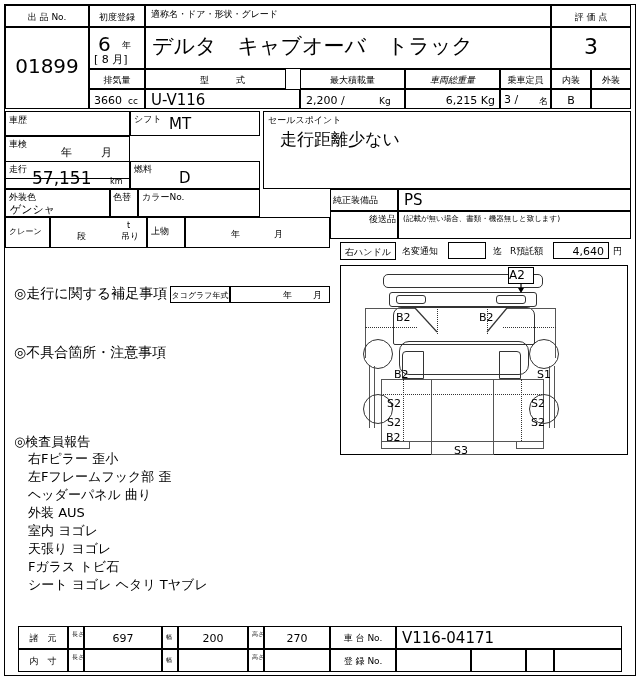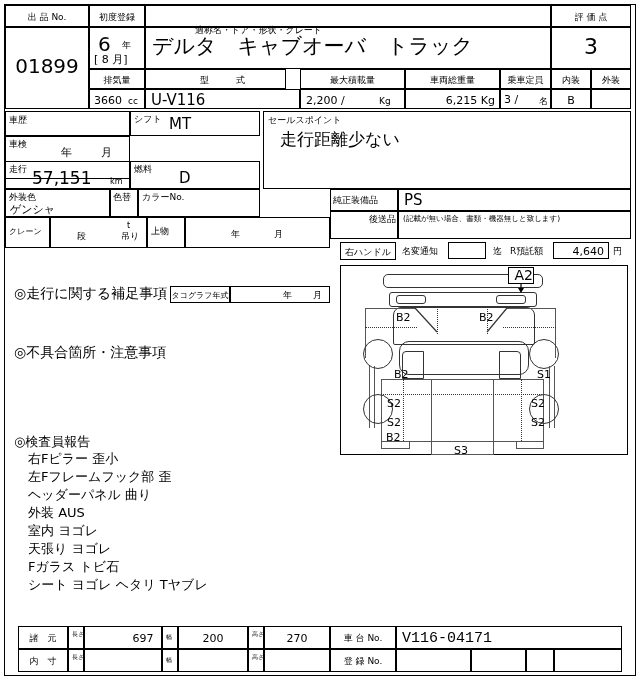--- a/index.html
+++ b/index.html
@@ -23,21 +23,21 @@
 
   
   #diagram{left:340px;top:265px;width:288px;height:190px;}
   .dgl{position:absolute;background:#555;}
   .dgbox{position:absolute;box-sizing:border-box;border:1.2px solid #333;}
   .dotv{position:absolute;border-left:1.4px dotted #333;}
   .doth{position:absolute;border-top:1.4px dotted #333;}
   .wheel{position:absolute;box-sizing:border-box;border:1.3px solid #333;border-radius:50%;}
   .dlab{position:absolute;font-size:11px;color:#000;}
   .callout{position:absolute;box-sizing:border-box;border:1.6px solid #000;
-    background:#fff;font-size:14px;text-align:right;line-height:14px;}
+    background:#fff;font-size:12px;text-align:left;line-height:14px;}
 </style>
 </head>
 <body>
 
 <div class="sheet">
 
   <div class="bd" id="frame"></div>
 
   <div class="bd" style="left:5px;top:5px;width:84px;height:22px;">
     <div class="tx lbl ctr" style="left:0;top:7px;width:82px;">出 品 No.</div>
@@ -49,21 +49,21 @@
   <div class="bd" style="left:89px;top:5px;width:56px;height:22px;">
     <div class="tx lbl ctr" style="left:0;top:7px;width:54px;">初度登録</div>
   </div>
   <div class="bd" style="left:89px;top:27px;width:56px;height:42px;">
     <div class="tx val-l" style="left:8px;top:6px;">6</div>
     <div class="tx lbl" style="left:32px;top:13px;">年</div>
     <div class="tx val-s" style="left:4px;top:26px;">[ 8  月]</div>
   </div>
 
   <div class="bd" style="left:145px;top:5px;width:406px;height:22px;">
-    <div class="tx lbl" style="left:5px;top:20px;margin-left:44px;">適称名・ドア・形状・グレード</div>
+    <div class="tx lbl" style="left:5px;top:4px;">適称名・ドア・形状・グレード</div>
   </div>
   <div class="bd" style="left:145px;top:27px;width:406px;height:42px;">
     <div class="tx" style="left:6px;top:8px;font-size:21px;">デルタ　キャブオーバ　トラック</div>
   </div>
 
   <div class="bd" style="left:551px;top:5px;width:80px;height:22px;">
     <div class="tx lbl ctr" style="left:0;top:7px;width:78px;">評 価 点</div>
   </div>
   <div class="bd" style="left:551px;top:27px;width:80px;height:42px;">
     <div class="tx ctr" style="left:0;top:8px;width:78px;font-size:22px;">3</div>
@@ -98,21 +98,21 @@
 
   <div class="bd" style="left:300px;top:69px;width:105px;height:20px;">
     <div class="tx lbl ctr" style="left:0;top:6px;width:103px;">最大積載量</div>
   </div>
   <div class="bd" style="left:300px;top:89px;width:105px;height:20px;">
     <div class="tx val-s" style="left:5px;top:5px;">2,200 /</div>
     <div class="tx lbl" style="left:78px;top:7px;">Kg</div>
   </div>
 
   <div class="bd" style="left:405px;top:69px;width:95px;height:20px;">
-    <div class="tx lbl ctr" style="left:0;top:6px;width:93px;">車両総重量</div>
+    <div class="tx lbl ctr" style="left:0;top:6px;width:93px;font-style:italic;">車両総重量</div>
   </div>
   <div class="bd" style="left:405px;top:89px;width:95px;height:20px;">
     <div class="tx val-s" style="right:4px;top:5px;">6,215 Kg</div>
   </div>
 
   <div class="bd" style="left:500px;top:69px;width:51px;height:20px;">
     <div class="tx lbl ctr" style="left:0;top:6px;width:49px;">乗車定員</div>
   </div>
   <div class="bd" style="left:500px;top:89px;width:51px;height:20px;">
     <div class="tx val-s" style="left:3px;top:4px;">3 /</div>
@@ -309,21 +309,21 @@
     <div class="tx lbl ctr" style="left:0;top:7px;width:48px;">諸　元</div>
   </div>
   <div class="bd" style="left:18px;top:649px;width:50px;height:23px;">
     <div class="tx lbl ctr" style="left:0;top:7px;width:48px;">内　寸</div>
   </div>
 
   <div class="bd" style="left:68px;top:626px;width:16px;height:23px;">
     <div class="tx" style="left:3px;top:3px;font-size:6px;line-height:8px;width:10px;">長さ</div>
   </div>
   <div class="bd" style="left:84px;top:626px;width:78px;height:23px;">
-    <div class="tx val-s ctr" style="left:0;top:6px;width:76px;margin-left:20px;">697</div>
+    <div class="tx val-s ctr" style="left:0;top:6px;width:76px;">697</div>
   </div>
   <div class="bd" style="left:162px;top:626px;width:16px;height:23px;">
     <div class="tx" style="left:3px;top:7px;font-size:6px;">幅</div>
   </div>
   <div class="bd" style="left:178px;top:626px;width:70px;height:23px;">
     <div class="tx val-s ctr" style="left:0;top:6px;width:68px;">200</div>
   </div>
   <div class="bd" style="left:248px;top:626px;width:16px;height:23px;">
     <div class="tx" style="left:3px;top:3px;font-size:6px;line-height:8px;width:10px;">高さ</div>
   </div>
@@ -346,21 +346,21 @@
   <div class="bd" style="left:248px;top:649px;width:16px;height:23px;">
     <div class="tx" style="left:3px;top:3px;font-size:6px;line-height:8px;width:10px;">高さ</div>
   </div>
   <div class="bd" style="left:264px;top:649px;width:66px;height:23px;">
     <div class="tx val-s ctr" style="left:0;top:6px;width:64px;"></div>
   </div>
 
   <div class="bd" style="left:330px;top:626px;width:66px;height:23px;">
     <div class="tx lbl ctr" style="left:0;top:7px;width:64px;">車 台 No.</div>
   </div>
-  <div class="bd" style="left:396px;top:626px;width:226px;height:23px;font-family:Liberation Mono, monospace;">
+  <div class="bd" style="left:396px;top:626px;width:226px;height:23px;">
     <div class="tx val" style="left:5px;top:4px;">V116-04171</div>
   </div>
   <div class="bd" style="left:330px;top:649px;width:66px;height:23px;">
     <div class="tx lbl ctr" style="left:0;top:7px;width:64px;">登 録 No.</div>
   </div>
   <div class="bd" style="left:396px;top:649px;width:75px;height:23px;">
     <div class="tx val-s" style="left:5px;top:6px;"></div>
   </div>
   <div class="bd" style="left:471px;top:649px;width:55px;height:23px;"></div>
   <div class="bd" style="left:526px;top:649px;width:28px;height:23px;"></div>

